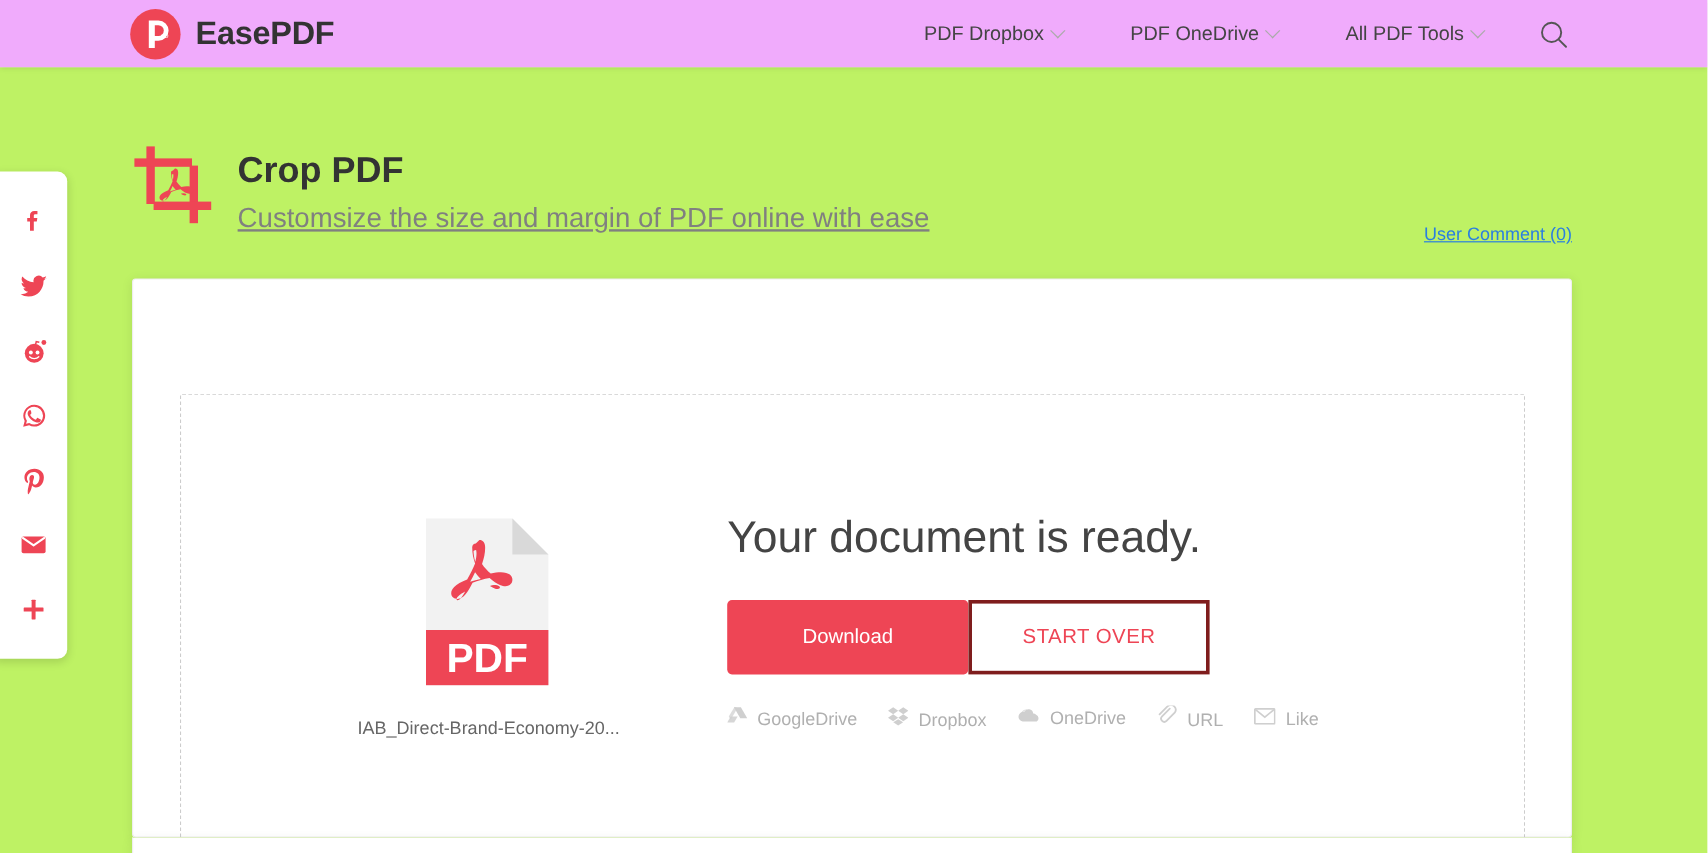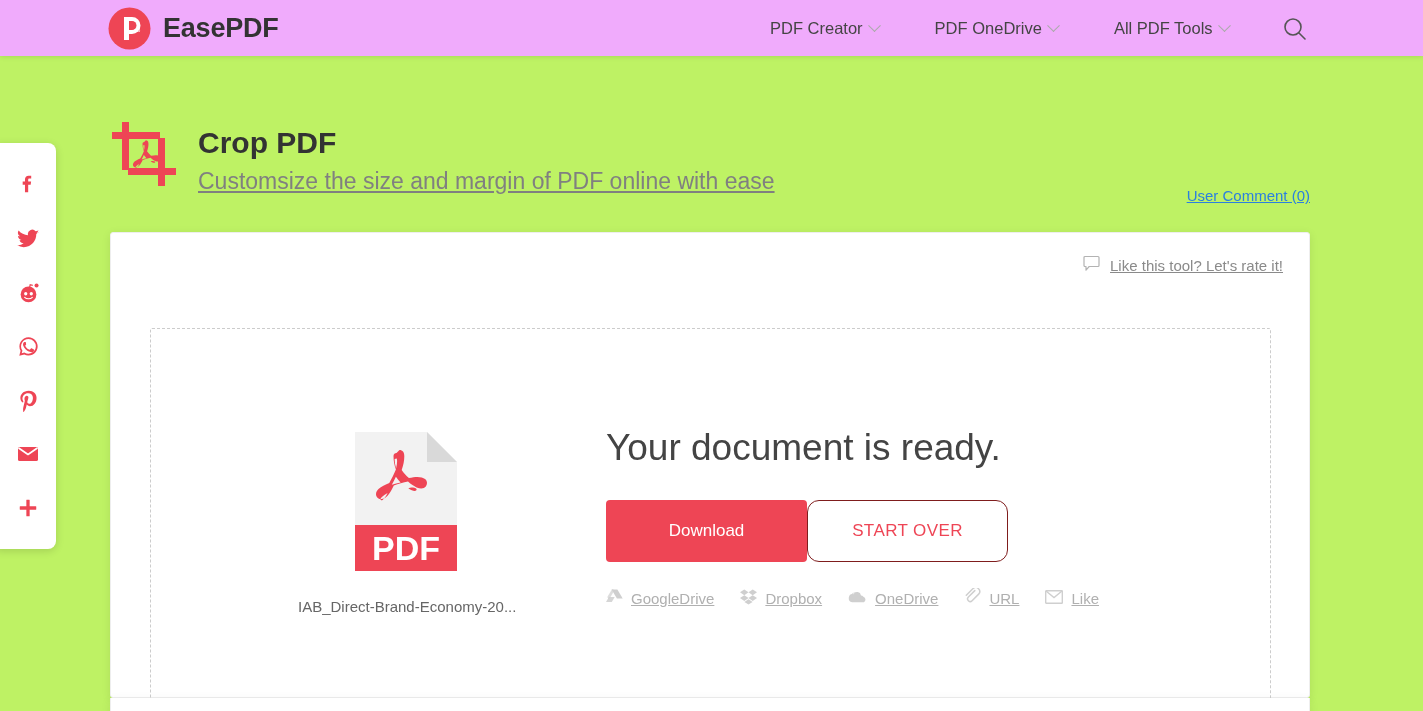--- a/index.html
+++ b/index.html
@@ -229,42 +229,41 @@
     border-radius: 4px;
     font-size: 17px;
     font-family: "Liberation Sans", sans-serif;
     cursor: pointer;
   }
   .btn-startover {
     width: 201px;
     height: 62px;
     background: #ffffff;
     color: #EE4555;
-    border: 1px solid #7f1d1d;
-    border-radius: 12px;
+    border: 3px solid #7f1d1d;
+    border-radius: 0;
     font-size: 17px;
     font-family: "Liberation Sans", sans-serif;
     letter-spacing: 0.4px;
     cursor: pointer;
   }
   .save-row {
     margin-top: 26px;
     display: flex;
     align-items: center;
     gap: 26px;
   }
   .save-item {
     display: flex;
-    align-items: center;
+    align-items: flex-end;
     gap: 8px;
     font-size: 15px;
     color: #b0b0b0;
     cursor: pointer;
     white-space: nowrap;
-    text-decoration: underline;
   }
   .save-item svg { flex: none; }
 
   .footer-strip {
     position: absolute;
     left: 110px;
     top: 642px;
     width: 1200px;
     height: 56px;
     background: #ffffff;
@@ -286,21 +285,21 @@
         <path d="M16 10 h8 a8.5 8.5 0 0 1 0 17 h-3 v6 h-5 z" fill="#ffffff"></path>
         <path d="M21 14 h3 a4.5 4.5 0 0 1 0 9 h-3 z" fill="#EE4555"></path>
         <text x="26" y="25" font-family="Liberation Sans, sans-serif" font-size="6" fill="#ffffff">co</text>
       </svg>
     </span>
     <span class="brand-name">EasePDF</span>
   </div>
 
   <nav class="nav">
     <div class="nav-item">
-      <span>PDF Creator</span>
+      <span>PDF Dropbox</span>
       <i class="chev"></i>
     </div>
     <div class="nav-item">
       <span>PDF OneDrive</span>
       <i class="chev"></i>
     </div>
     <div class="nav-item">
       <span>All PDF Tools</span>
       <i class="chev"></i>
     </div>
@@ -386,28 +385,20 @@
     <div class="title-text">
       <div class="page-title">Crop PDF</div>
       <div class="page-subtitle">Customsize the size and margin of PDF online with ease</div>
     </div>
 
     <a class="user-comment">User Comment (0)</a>
   </div>
 
   <div class="card">
 
-    <div class="rate-link">
-      <span>
-        <svg width="18" height="17" viewBox="0 0 18 17">
-          <path d="M2 1.5h13a1 1 0 0 1 1 1v8a1 1 0 0 1-1 1H6.2L3 15.2v-3.7H2a1 1 0 0 1-1-1v-8a1 1 0 0 1 1-1z" fill="none" stroke="#b3b3b3" stroke-width="1.2" stroke-linejoin="round"></path>
-        </svg>
-      </span>
-      <span class="rate-label">Like this tool? Let's rate it!</span>
-    </div>
 
     <div class="dropzone">
 
       <div class="file-preview">
         <span class="pdf-thumb">
           <svg width="108" height="145" viewBox="0 0 108 145">
             <path d="M3 3h72l30 30v109H3z" fill="#f2f2f2"></path>
             <path d="M75 3l30 30H75z" fill="#d9d9d9"></path>
             <rect x="3" y="96" width="102" height="46" fill="#EE4555"></rect>
             <text x="54" y="131" text-anchor="middle" font-family="Liberation Sans, sans-serif" font-size="34" font-weight="bold" fill="#ffffff">PDF</text>

